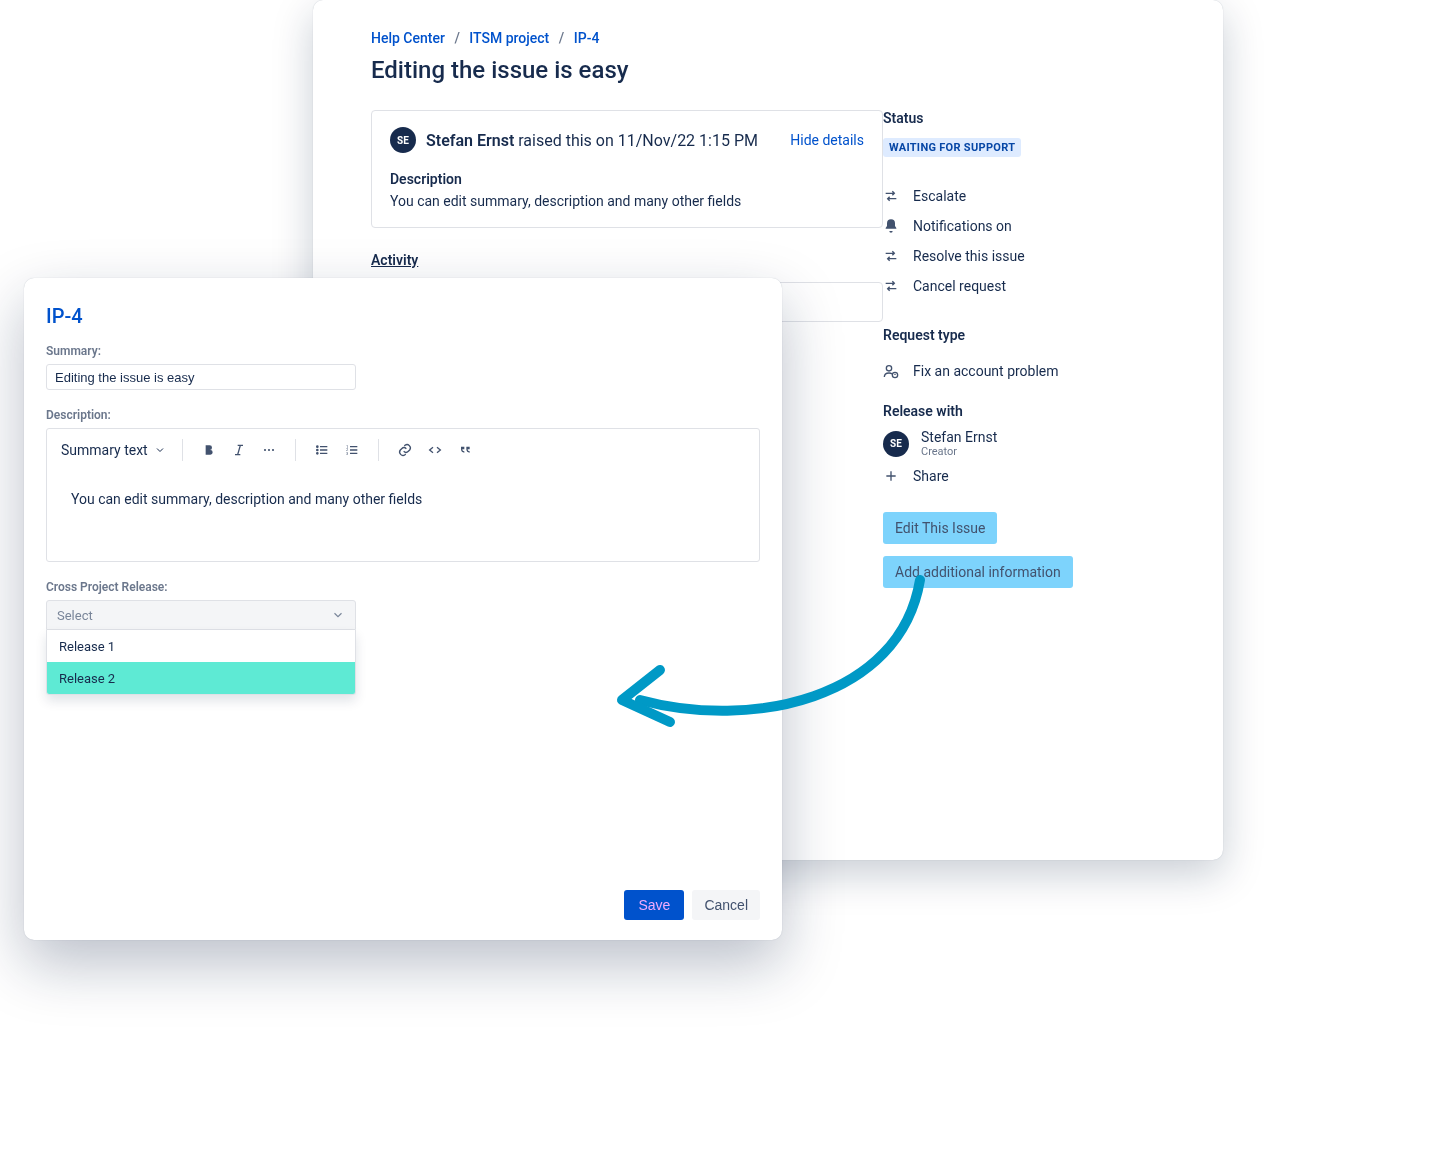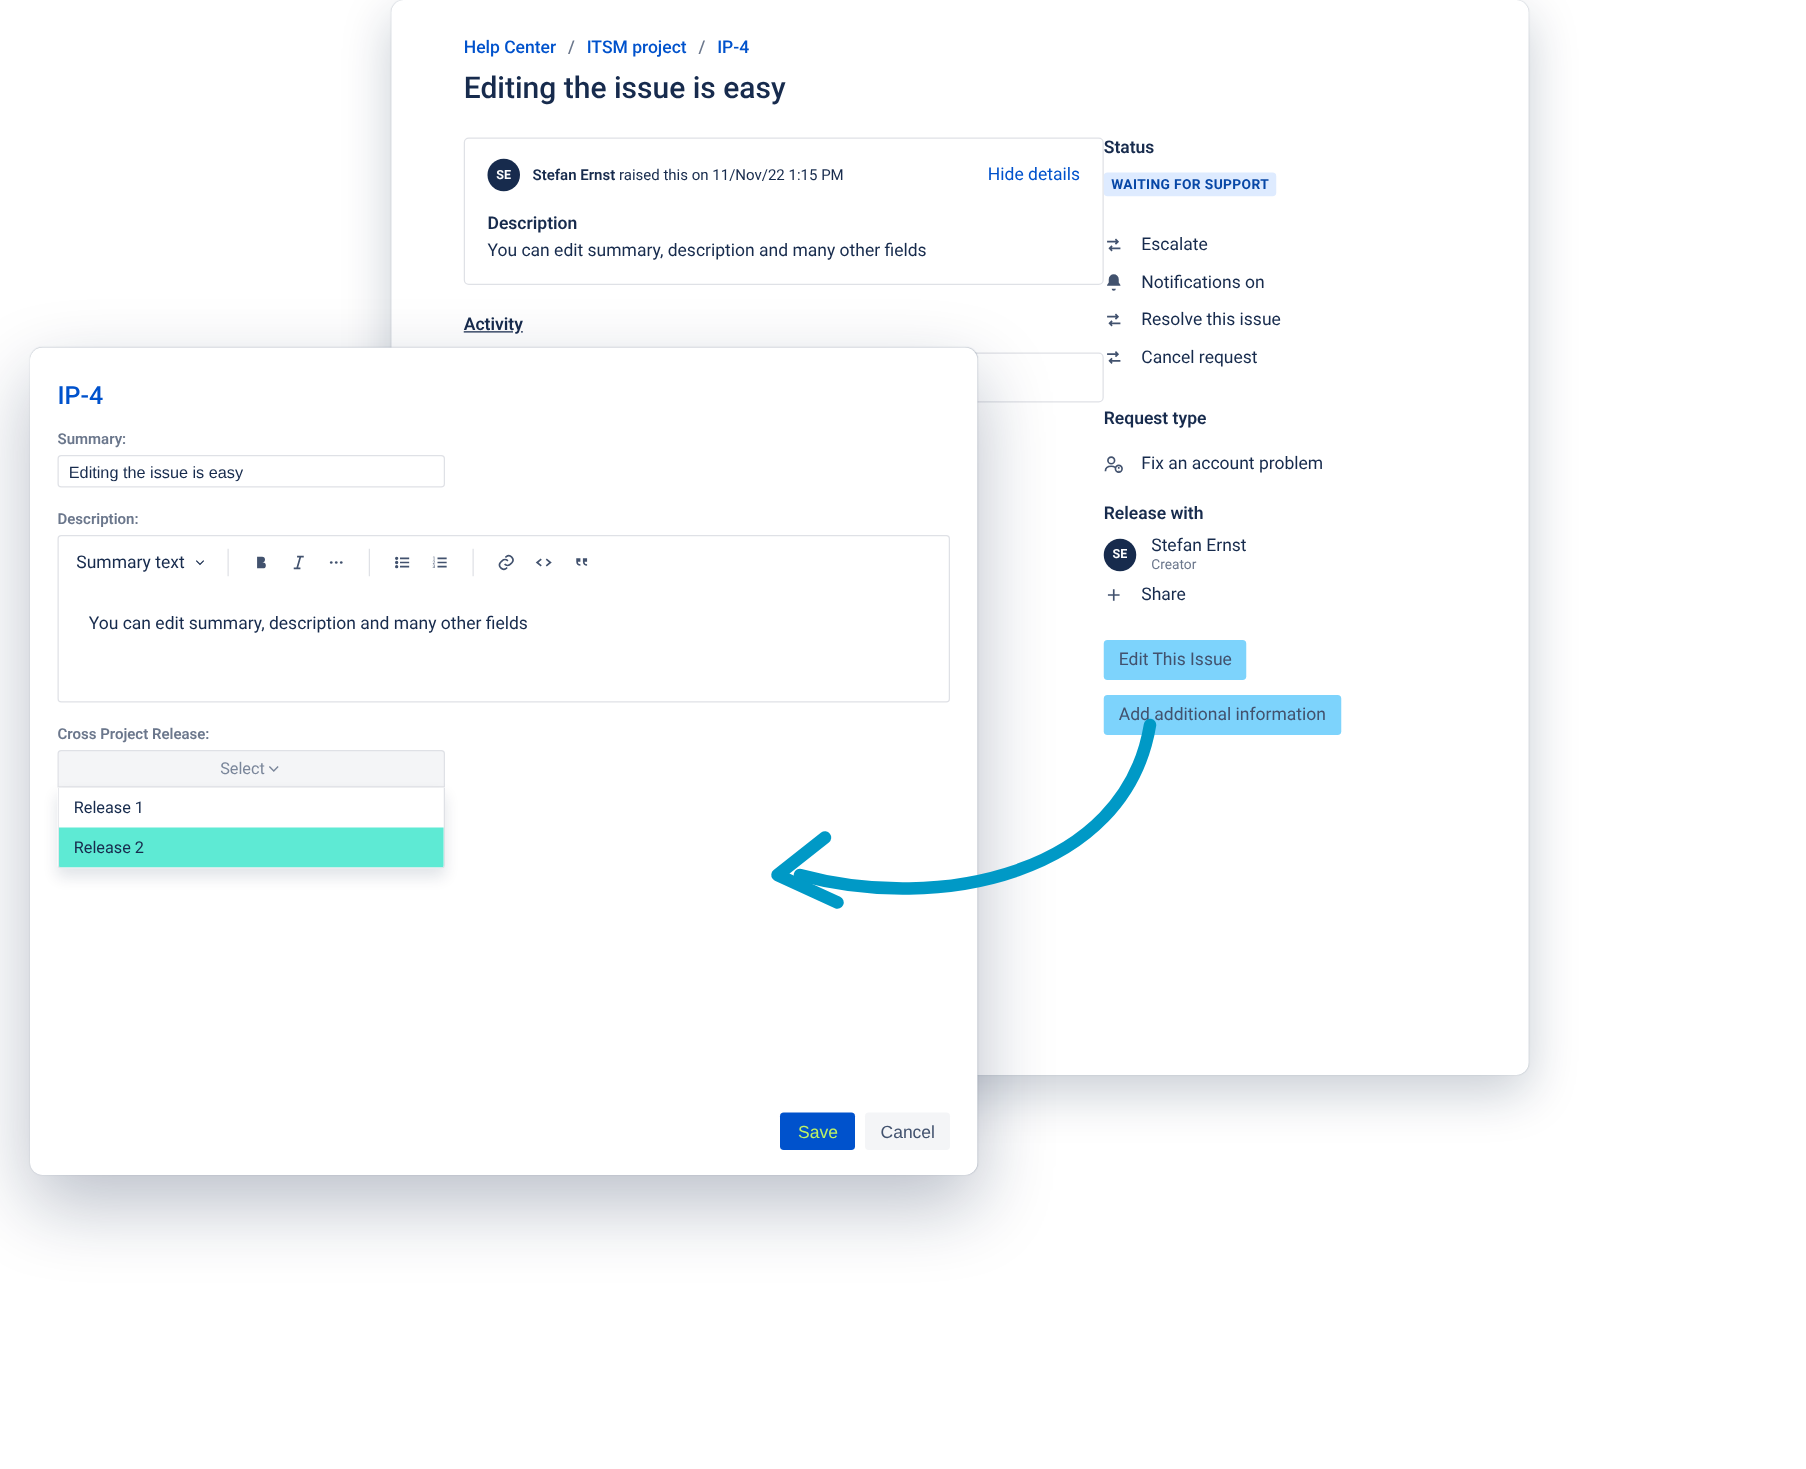--- a/index.html
+++ b/index.html
@@ -40,21 +40,21 @@
     padding: 16px 18px 18px 18px;
     margin-bottom: 24px;
   }
   .raised-head { display: flex; align-items: center; gap: 10px; }
   .avatar {
     width: 26px; height: 26px; border-radius: 50%;
     background: #172B4D; color: #fff;
     display: inline-flex; align-items: center; justify-content: center;
     font-size: 10px; font-weight: 700;
   }
-  .raised-text { font-size: 12px; color: #172B4D; flex: 1; }
+  .raised-text { font-size: 16px; color: #172B4D; flex: 1; }
   .raised-text strong { font-weight: 600; }
   .hide-details { color: #0052CC; font-size: 14px; cursor: pointer; }
 
   .desc-label { font-weight: 600; font-size: 14px; margin-top: 18px; margin-bottom: 6px; }
   .desc-text  { font-size: 14px; color: #172B4D; }
 
   .activity-label { font-weight: 600; font-size: 14px; margin-bottom: 14px; text-decoration: underline; }
   .activity-input {
     height: 40px; border: 1px solid #DFE1E6; border-radius: 4px;
     background: #fff;
@@ -148,42 +148,42 @@
   .tb-btn svg { width:16px; height:16px; }
   .tb-text { font-size:14px; color:#172B4D; display:flex; align-items:center; gap:6px; cursor:pointer; }
   .rte-body { padding: 20px 24px 50px 24px; font-size:14px; color:#172B4D; min-height:90px; }
 
   .select-box {
     width: 310px;
     height: 30px;
     background:#F4F5F7;
     border: 1px solid #DFE1E6;
     border-radius:3px 3px 0 0;
-    display:flex; align-items:center; justify-content:center;
+    display:flex; align-items:center; justify-content:space-between;
     padding: 0 10px;
     color:#7A869A; font-size:13px;
     cursor:pointer;
   }
   .select-dropdown {
     width: 310px;
     border: 1px solid #DFE1E6;
     border-top: none;
     border-radius: 0 0 3px 3px;
     box-shadow: 0 6px 12px rgba(9,30,66,.12);
     overflow:hidden;
   }
   .select-option { height:32px; display:flex; align-items:center; padding:0 12px; font-size:13px; cursor:pointer; }
   .select-option.hover { background:#5eead4; }
 
   .modal-footer {
     margin-top:auto;
     display:flex; justify-content:flex-end; gap:8px;
   }
   .btn-primary {
-    background:#0052CC; color:#bef264; border:none;
+    background:#0052CC; color:#f0abfc; border:none;
     font-size:14px; padding:7px 14px; border-radius:3px; cursor:pointer;
   }
   .btn-subtle {
     background:#F4F5F7; color:#42526E; border:none;
     font-size:14px; padding:7px 12px; border-radius:3px; cursor:pointer;
   }
 
   
   .arrow-wrap {
     position:absolute;

